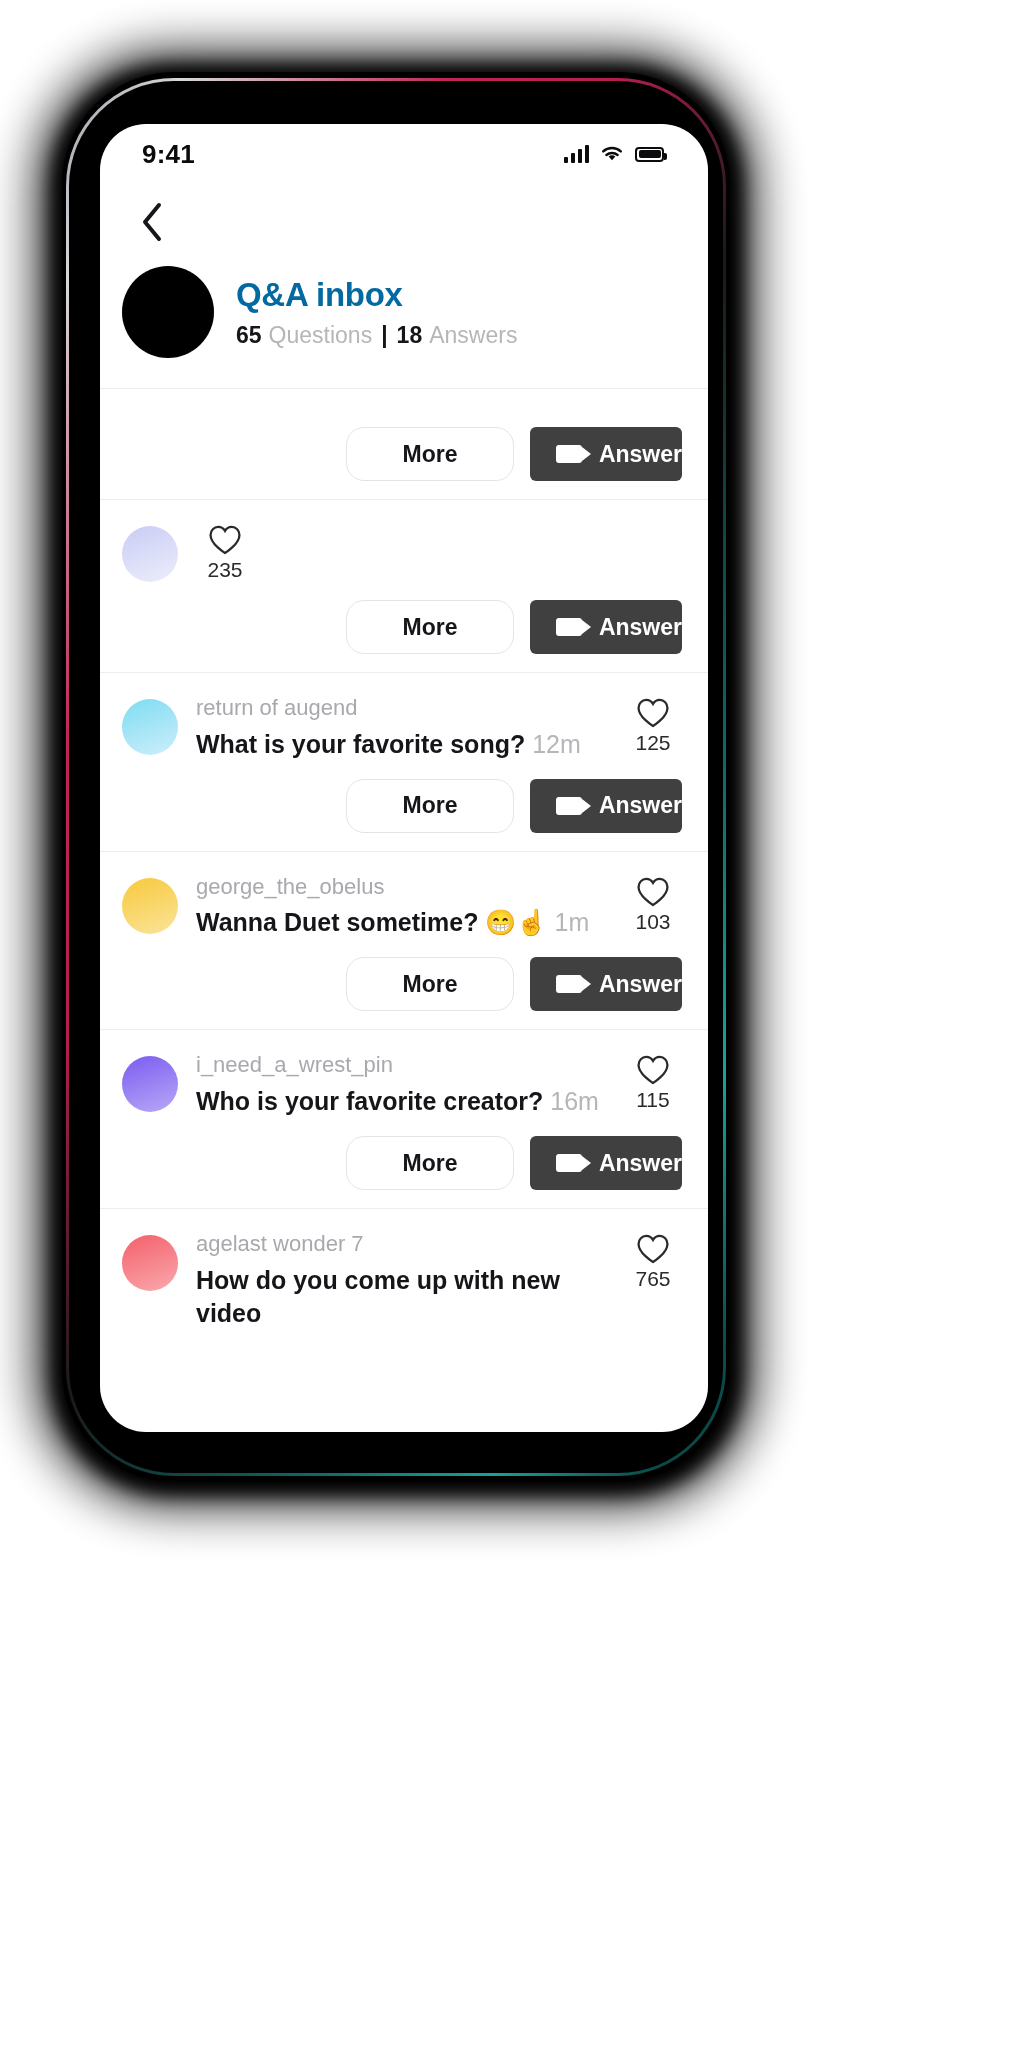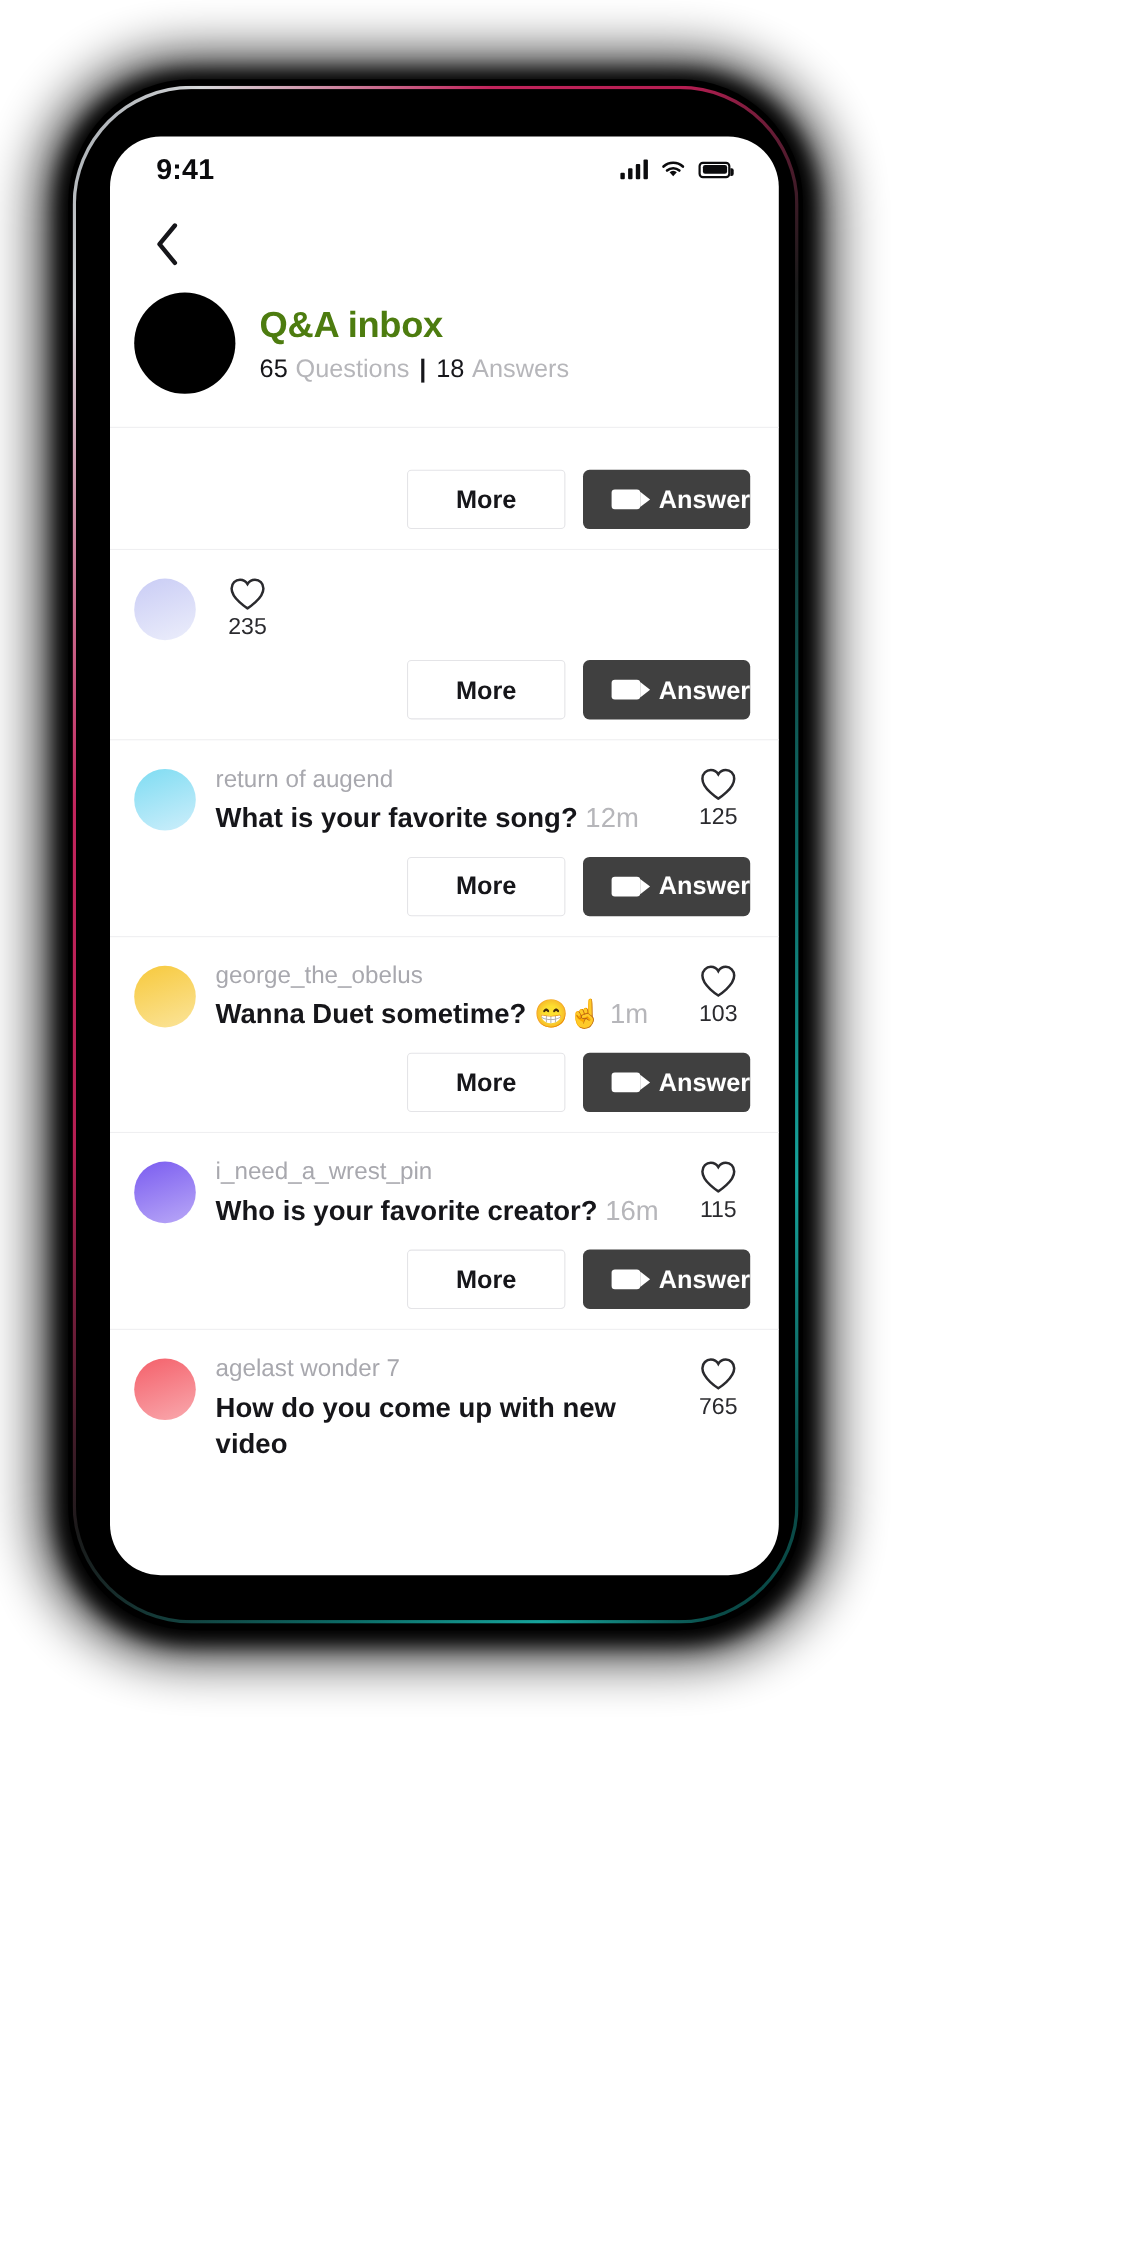--- a/index.html
+++ b/index.html
@@ -70,41 +70,41 @@
   .batt i{ position:absolute; left:1.5px; top:1.5px; bottom:1.5px; width:22px; background:#0b0b0d; border-radius:2px; }
 
   
   .backbar{ height:76px; display:flex; align-items:center; padding-left:24px; }
   .back-btn{ width:56px; height:56px; display:flex; align-items:center; justify-content:center; cursor:pointer; }
 
   
   .prof{ display:flex; align-items:center; padding:6px 28px 30px 22px; gap:22px; }
   .prof-avatar{ width:92px; height:92px; border-radius:50%; background:#000; flex:0 0 auto; }
   .prof-text{ display:flex; flex-direction:column; gap:8px; }
-  .prof-title{ font-size:33px; font-weight:700; color:#4d7c0f; letter-spacing:-.3px; }
+  .prof-title{ font-size:33px; font-weight:700; color:#0369a1; letter-spacing:-.3px; }
   .prof-sub{ font-size:23px; color:#b6b6ba; display:flex; align-items:center; gap:0; }
-  .prof-sub b{ color:#16161a; font-weight:400; }
+  .prof-sub b{ color:#16161a; font-weight:700; }
   .prof-sub .sep{ color:#16161a; font-weight:700; margin:0 9px; }
   .prof-sub .lbl{ margin-left:7px; }
 
   
   .qlist{ padding:0 0 0 0; }
   .qrow{ padding:20px 26px 18px 22px; border-top:1.5px solid #efeff1; }
   .qrow:first-child{ border-top:1.5px solid #efeff1; }
   .qtop{ display:flex; gap:18px; }
   .av{ width:56px; height:56px; border-radius:50%; flex:0 0 auto; margin-top:6px; }
   .qmid{ flex:1 1 auto; min-width:0; }
   .uname{ font-size:22px; color:#a8a8ae; line-height:1.35; }
   .qtext{ font-size:25px; font-weight:700; color:#16161a; line-height:1.32; margin-top:5px; }
   .qtext .time{ font-weight:400; color:#b6b6ba; }
   .qright{ width:58px; flex:0 0 auto; display:flex; flex-direction:column; align-items:center; gap:2px; padding-top:4px; }
   .likes{ font-size:21px; color:#2a2a2e; font-weight:400; }
   .qbtns{ display:flex; justify-content:flex-end; gap:16px; margin-top:18px; padding-right:0; }
   .btn-more{
-    width:144px; height:54px; border:1.5px solid #e4e4e7; border-radius:4px;
+    width:168px; height:54px; border:1.5px solid #e4e4e7; border-radius:18px;
     background:#fff; color:#16161a; font-size:23px; font-weight:700;
     display:flex; align-items:center; justify-content:center; cursor:pointer;
     font-family:"Liberation Sans", sans-serif;
   }
   .btn-answer{
     width:152px; height:54px; border:none; border-radius:6px;
     background:#404040; color:#fff; font-size:23px; font-weight:700;
     display:flex; align-items:center; justify-content:space-between; gap:9px; cursor:pointer;
     font-family:"Liberation Sans", sans-serif;
     padding-left:26px;

